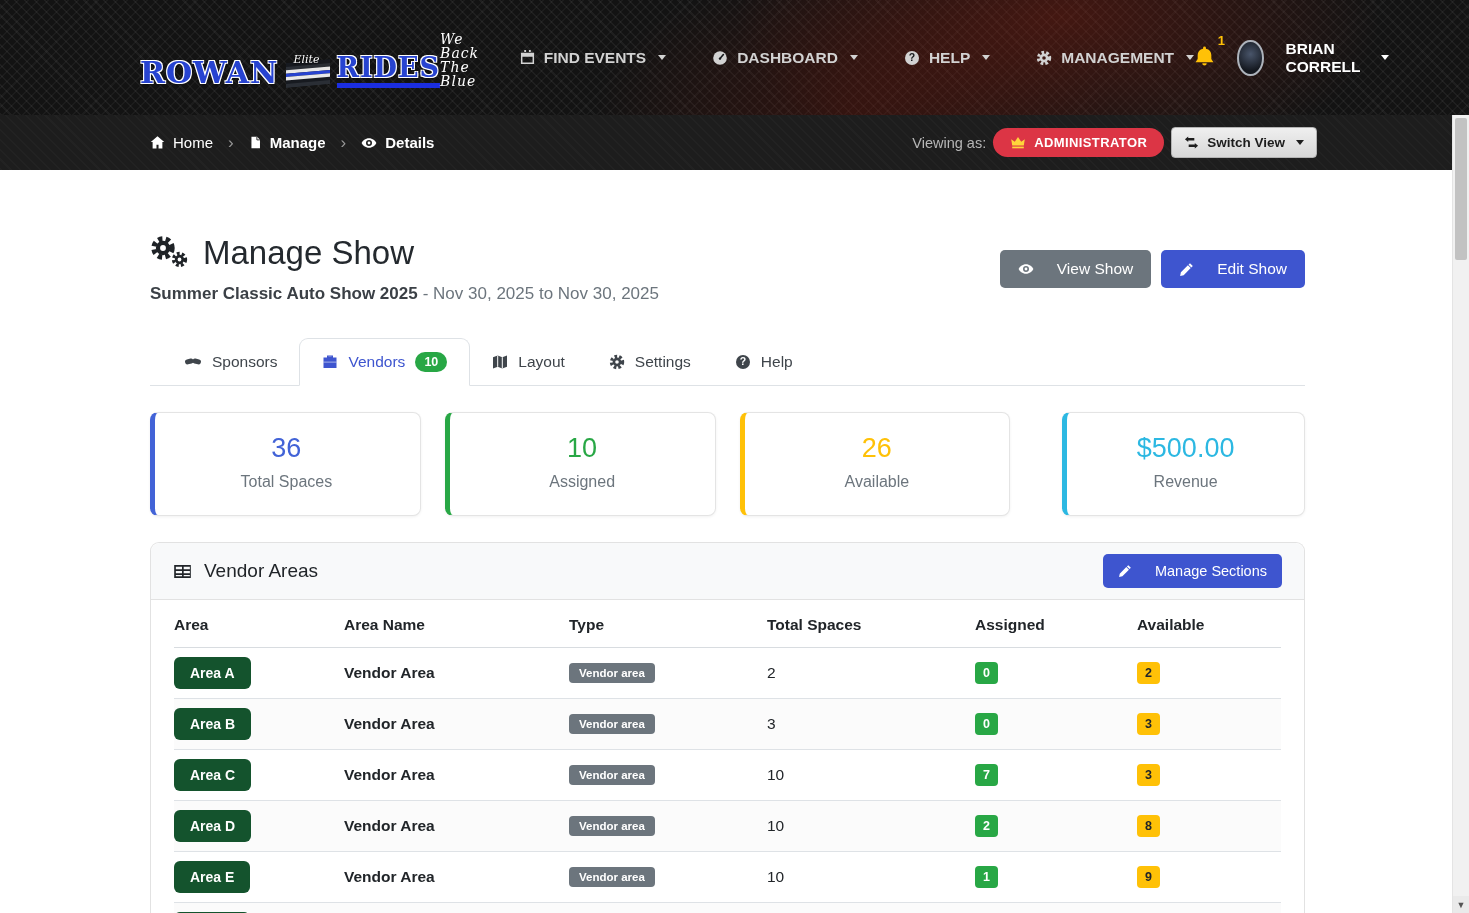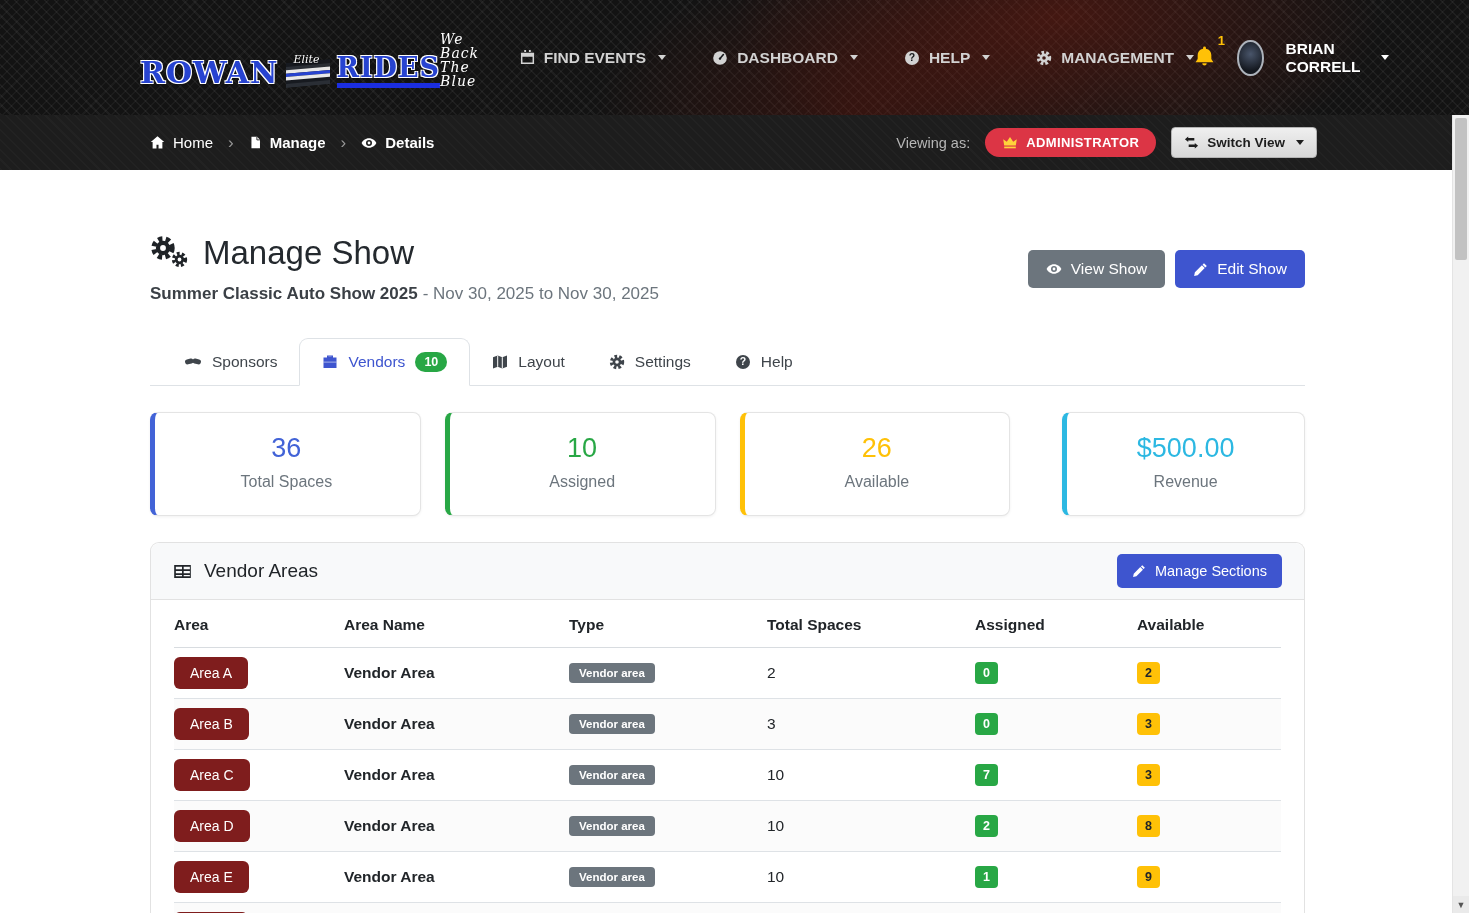--- a/index.html
+++ b/index.html
@@ -39,40 +39,40 @@
   .user-chip{display:flex;align-items:center;gap:8px;color:#fff;font-size:15.5px;font-weight:bold;cursor:pointer}
 
   
   .breadcrumb-bar{height:55px;background:#1d1d1d;display:flex;align-items:center;
     padding:0 152px 0 150px;
     background-image:repeating-linear-gradient(45deg, rgba(255,255,255,.025) 0 1.5px, transparent 1.5px 7px)}
   .crumbs{display:flex;align-items:center;gap:15px}
   .crumb{display:flex;gap:8px;color:#fff;font-size:15px;cursor:pointer}
   .crumb.b{font-weight:bold}
   .crumb-sep{color:#979797;font-size:17px}
-  .bc-right{margin-left:auto;display:flex;align-items:center;gap:15px}
+  .bc-right{margin-left:auto;display:flex;align-items:center;gap:7px}
   .viewing-as{color:#b6b6b6;font-size:14.5px}
   .role-badge{background:#dc3545;color:#fff;font-weight:bold;font-size:13px;letter-spacing:.4px;
     padding:7px 17px;border-radius:17px;display:flex;align-items:center;gap:8px}
   .switch-btn{background:linear-gradient(#efefef,#d7d7d7);border:1px solid #b3b3b3;border-radius:4px;
     color:#1d1d1d;font-size:13.5px;font-weight:bold;padding:7px 12px;display:flex;align-items:center;
     gap:8px;cursor:pointer;font-family:inherit}
 
   
   .content{width:1155px;margin-left:150px}
   .page-head{display:flex;justify-content:space-between;align-items:flex-start;margin-top:64px}
   .title-row{display:flex;align-items:center;gap:13px}
   .page-title{font-size:33px;font-weight:500;color:#24292e}
   .gears-wrap{position:relative;width:40px;height:36px;color:#1f2327}
   .gear-big{position:absolute;left:0;top:0}
   .gear-small{position:absolute;left:21px;top:16px}
   .subtitle{margin-top:12px;font-size:17px;color:#6c757d}
   .subtitle b{color:#3b4046;margin-right:5px}
   .head-actions{display:flex;gap:10px;margin-top:16px}
-  .btn{display:inline-flex;align-items:center;gap:9px;border:none;border-radius:5px;color:#fff;
+  .btn{display:inline-flex;align-items:center;gap:23px;border:none;border-radius:5px;color:#fff;
     font-size:15.5px;padding:10px 18px;cursor:pointer;font-family:inherit}
   .btn-gray{background:#6c757d}
   .btn-primary{background:#3e55cf}
   .btn-sm{font-size:14.5px;padding:9px 15px}
 
   
   .tabs{display:flex;margin-top:34px;border-bottom:1px solid #dee2e6;padding-left:12px}
   .tab{display:flex;align-items:center;gap:10px;padding:13px 22px;font-size:15.5px;color:#3f454b;
     cursor:pointer;margin-bottom:-1px;white-space:nowrap}
   .tab.active{background:#fff;border:1px solid #dee2e6;border-bottom:1px solid #fff;
@@ -90,21 +90,21 @@
   .panel{margin-top:26px;border:1px solid #e2e2e2;border-bottom:none;border-radius:9px 9px 0 0}
   .panel-head{display:flex;align-items:center;justify-content:space-between;background:#f8f9fa;
     border-bottom:1px solid #e2e2e2;border-radius:9px 9px 0 0;padding:11px 22px}
   .panel-title{display:flex;align-items:center;gap:12px;font-size:19px;color:#212529}
   .table{padding:0 23px}
   .thead,.trow{display:grid;grid-template-columns:170px 225px 198px 208px 162px 1fr;align-items:center}
   .thead{padding:16px 0 13px;font-weight:bold;font-size:15.5px;color:#212529;border-bottom:1px solid #d8dce0}
   .trow{padding:9px 0;border-bottom:1px solid #dee2e6;font-size:15.5px}
   .trow:nth-child(even){background:rgba(0,0,0,.015)}
   .td-name{font-weight:bold;color:#212529}
-  .area-btn{background:#7f1d1d;color:#fff;font-weight:normal;font-size:14px;border:none;border-radius:6px;
+  .area-btn{background:#14532d;color:#fff;font-weight:bold;font-size:14px;border:none;border-radius:6px;
     padding:8px 16px;cursor:pointer;font-family:inherit}
   .type-badge{background:#6c757d;color:#fff;font-size:11.5px;font-weight:bold;padding:4px 10px;
     border-radius:4px;display:inline-block}
   .badge-assigned{background:#28a745;color:#fff}
   .badge-available{background:#ffc107;color:#212529}
   .num-badge{font-size:12.5px;font-weight:bold;padding:4px 8px;border-radius:4px;min-width:22px;
     text-align:center;display:inline-block}
 
   
   .scrollbar{position:fixed;top:115px;right:0;bottom:0;width:17px;background:#f1f1f1;border-left:1px solid #e4e4e4}

